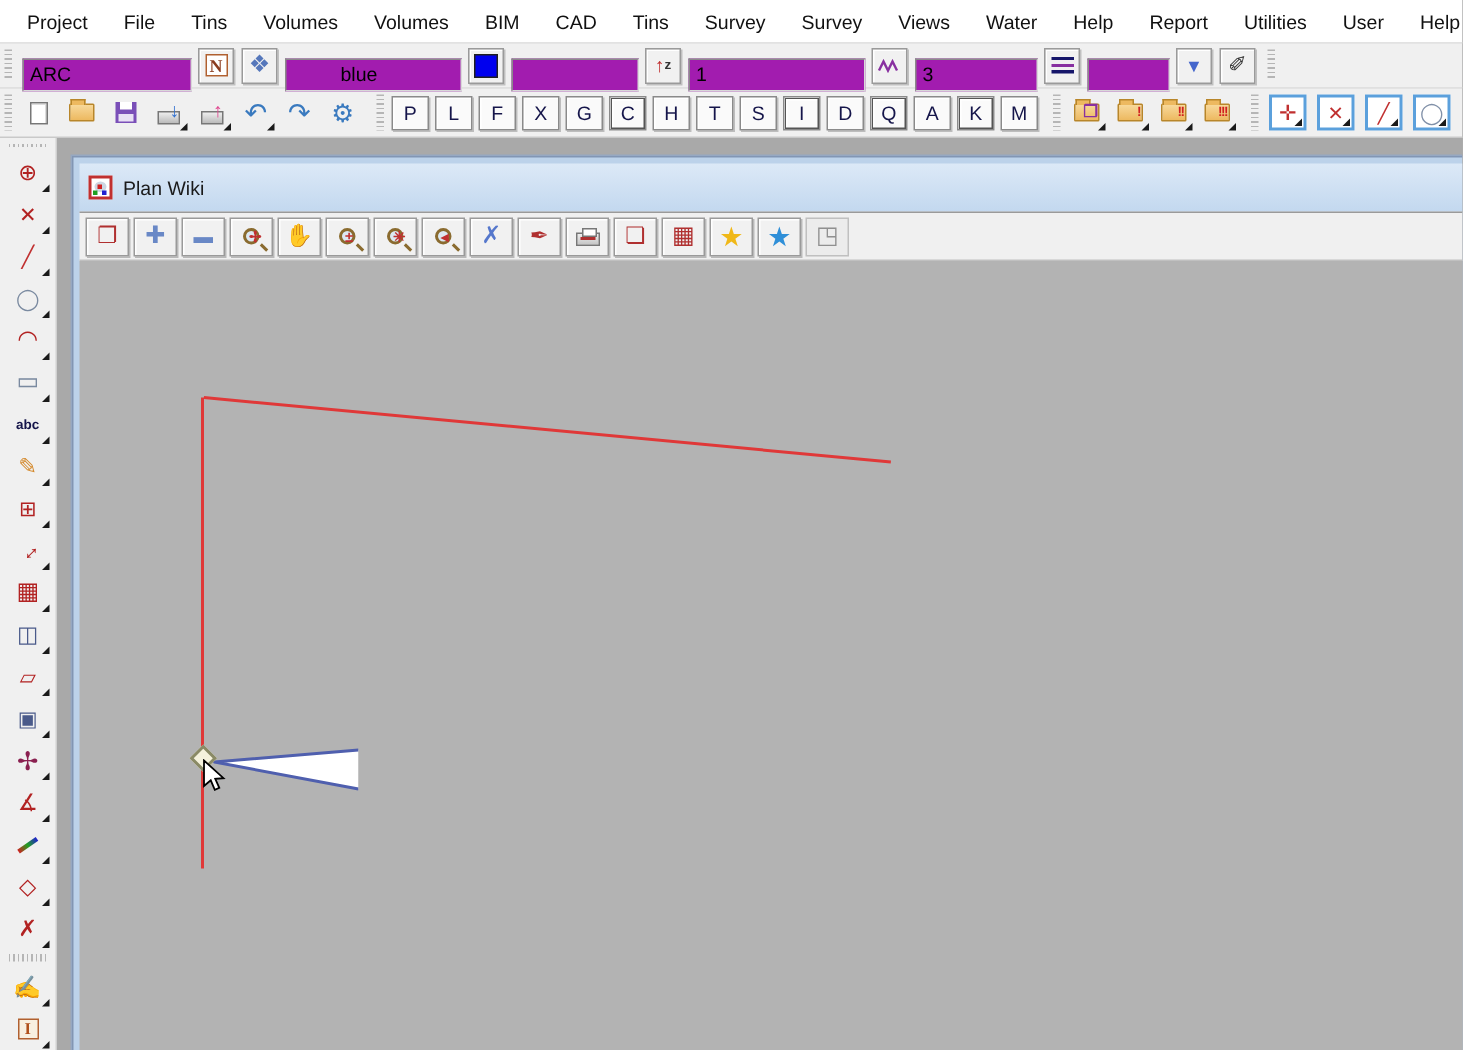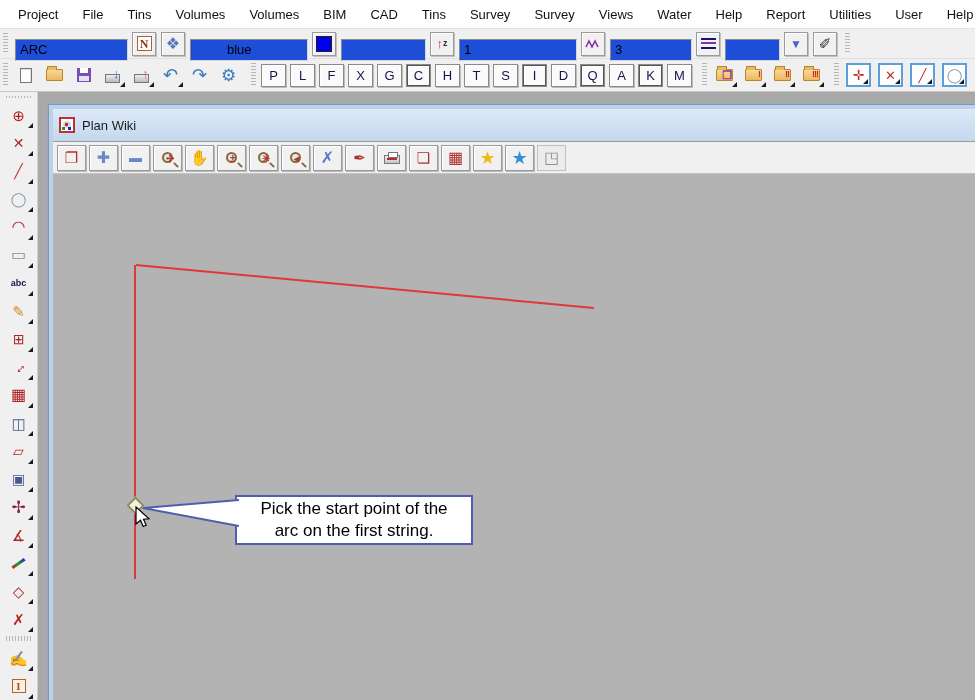--- a/index.html
+++ b/index.html
@@ -9,21 +9,21 @@
   
   .menubar { height:29px; background:#ffffff; display:flex; align-items:center; border-bottom:1px solid #e2e2e2; }
   .mitem { padding:0 12px; height:100%; display:flex; align-items:center; color:#111; cursor:default; }
   .vgrip { width:5px; align-self:stretch; margin:4px 3px 4px 3px;
            background:repeating-linear-gradient(to bottom,#b5b5b5 0 1px,transparent 1px 3px); }
   .hgrip { height:5px; margin:3px 5px;
            background:repeating-linear-gradient(to right,#b5b5b5 0 1px,transparent 1px 3px); }
   .row2 { height:30px; background:#f0f0f0; display:flex; align-items:center; border-bottom:1px solid #e0e0e0; }
   .row3 { height:33px; background:#f0f0f0; display:flex; align-items:center; border-bottom:1px solid #c9c9c9; }
   .tin { height:22px; border:1px solid #8a8a8a; border-right-color:#d8d8d8; border-bottom-color:#d8d8d8;
-         background:#1d4ed8; padding:0 4px; font-family:"Liberation Sans",sans-serif; font-size:13px; margin-right:4px;margin-top:12px; }
+         background:#a21caf; padding:0 4px; font-family:"Liberation Sans",sans-serif; font-size:13px; margin-right:4px;margin-top:12px; }
   .tbtn { height:24px; min-width:24px; background:#f1f1f1; border:1px solid #9a9a9a;
           box-shadow:inset 1px 1px 0 #fff, 1px 1px 0 #c0c0c0; display:flex; align-items:center; justify-content:center;
           margin-right:5px; position:relative; cursor:default; }
   .ibtn { width:27px; height:26px; display:flex; align-items:center; justify-content:center; margin:0 1px; position:relative; cursor:default; }
   .lbtn { width:25px; height:23px; background:#fafafa; border:1px solid #8a8a8a;
           box-shadow:inset 1px 1px 0 #fff, 1px 1px 0 #bdbdbd; display:flex; align-items:center; justify-content:center;
           font-size:13px; color:#15154a; margin-right:4px; cursor:default; }
   .lbtn.on { box-shadow:inset 0 0 0 1px #555, inset 2px 2px 0 #fff; }
   .cadbtn { width:25px; height:24px; background:#fff; border:2px solid #5ba0dc; display:flex; align-items:center;
             justify-content:center; margin-right:7px; position:relative; cursor:default; }
@@ -458,24 +458,20 @@
             <span class="icon" style="color: rgb(144, 144, 144); font-size: 16px;">◳</span>
           </div>
         </div>
     </div>
 
     <div class="canvas" id="canvas">
 
       <svg class="callout-tail" id="callout-tail" width="98" height="42" style="left: 88px; top: 318px;">
         <path d="M98,8 L2,16 L98,34" fill="#ffffff" stroke="#4f5fae" stroke-width="2" stroke-linejoin="round"></path>
       </svg>
-      <div class="callout-box" id="callout-box" style="left: 182px; top: 321px;">
-        <span>Pick the start point of the</span>
-        <span>arc on the first string.</span>
-      </div>
       <svg class="cursor" id="cursor" width="20" height="24" style="left: 82px; top: 332px;">
         <path d="M1,1 L1,18 L5.5,14.2 L8.2,20.5 L11.2,19.2 L8.5,13.2 L14,12.8 Z" fill="#ffffff" stroke="#000000" stroke-width="1.2"></path>
       </svg>
     <div class="cline" style="left: 83px; top: 91px; width: 314px; height: 2px; background: rgb(224, 56, 56); transform: rotate(90deg); z-index: 1;"></div>
         <div class="cline" style="left: 83px; top: 90px; width: 460.014px; height: 2px; background: rgb(224, 56, 56); transform: rotate(5.36358deg); z-index: 1;"></div>
         <div class="diamond" style="left: 76px; top: 325px;"></div>
       </div>
   </div>
 </div>
 

